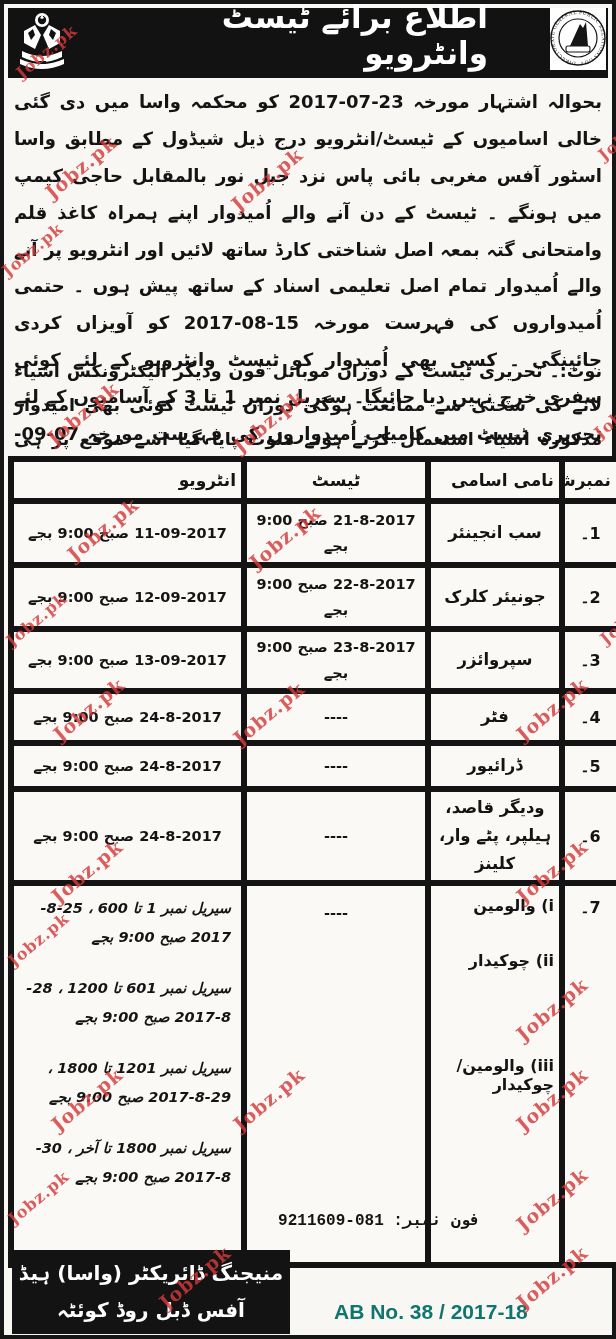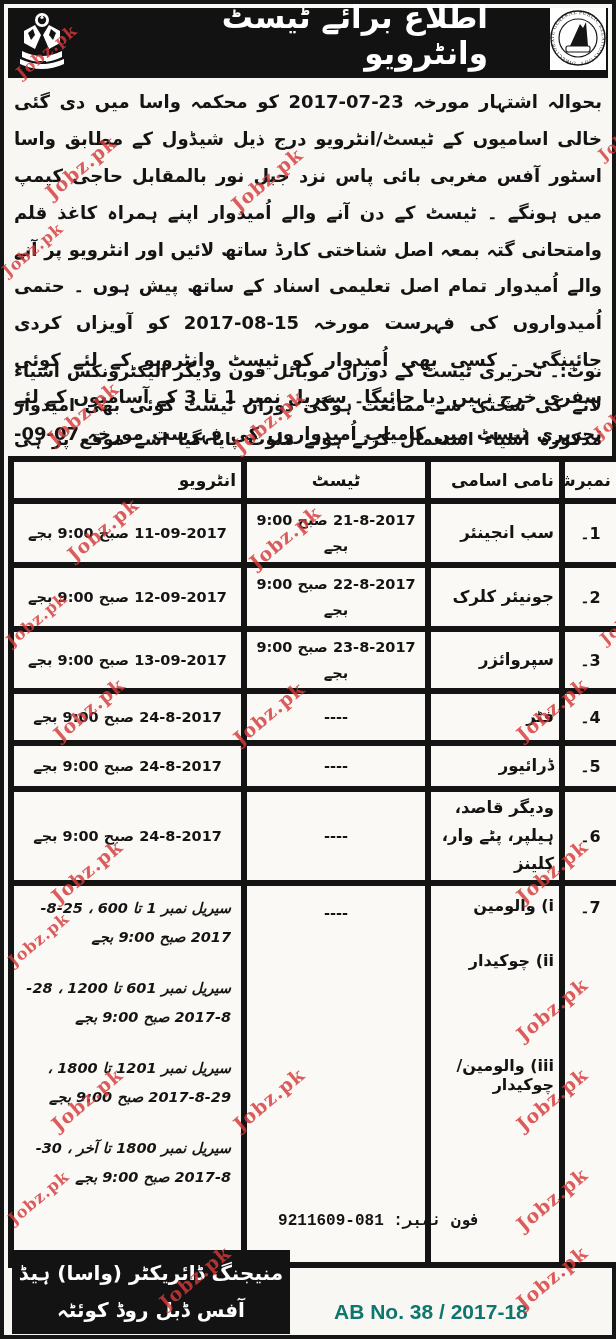--- a/index.html
+++ b/index.html
@@ -53,21 +53,21 @@
   .schedule th{font-size:17px;font-weight:bold;text-align:right;height:32px;}
   .schedule th.c{text-align:center;}
   .schedule tr:nth-child(2) td{height:54px;}
   .schedule tr:nth-child(3) td{height:54px;}
   .schedule tr:nth-child(4) td{height:48px;}
   .schedule tr:nth-child(5) td{height:42px;}
   .schedule tr:nth-child(6) td{height:36px;}
   .schedule tr:nth-child(7) td{height:76px;}
   .schedule tr:nth-child(8) td{height:360px;}
   td.serial{font-size:16px;font-weight:bold;text-align:center;}
-  td.post{font-size:16.5px;font-weight:bold;text-align:right;line-height:1.7;}
+  td.post{font-size:16.5px;font-weight:bold;text-align:center;line-height:1.7;}
   td.date{font-size:14.5px;font-weight:bold;text-align:center;line-height:1.8;}
   tr.bigrow td{vertical-align:top;}
   tr.bigrow td.serial{padding-top:12px;}
   tr.bigrow td.date{padding-top:14px;}
   .post-item{font-size:16px;font-weight:bold;}
   .post-item.p1{margin-top:8px;}
   .post-item.p2{margin-top:36px;}
   .post-item.p3{margin-top:86px;}
   td.slots{vertical-align:top;padding:8px 10px;font-style:italic;}
   .slot{

